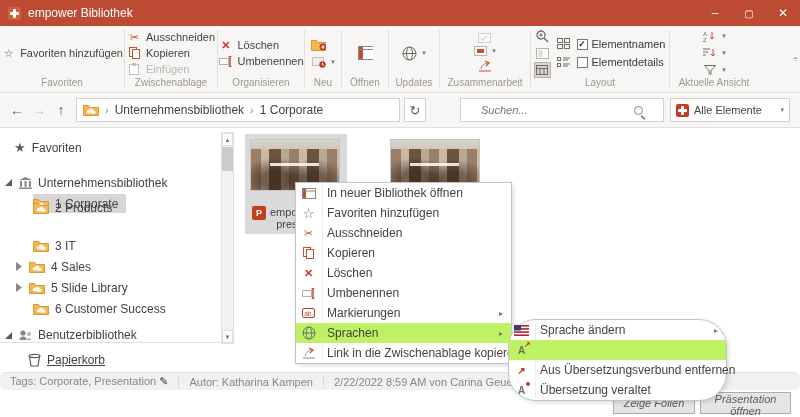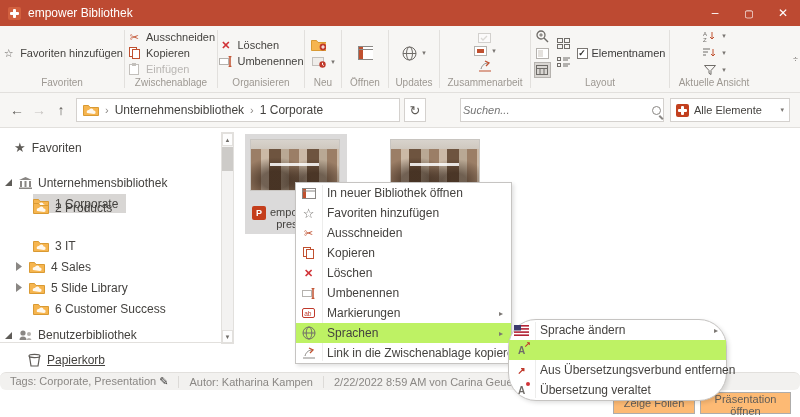--- a/index.html
+++ b/index.html
@@ -46,21 +46,21 @@
     background:#f7f6f4; border-bottom:1px solid #e2e0dd; display:flex; align-items:center; }
   .nav-arrow { width:22px; text-align:center; font-size:14px; color:#5f5c58; }
   .nav-arrow.dis { color:#c6c3c0; }
   .crumb-box { width:324px; height:24px; margin-left:4px; background:#fff; border:1px solid #d4d1ce;
     display:flex; align-items:center; padding:0 6px; gap:6px; }
   .crumb-sep { color:#8a8784; font-size:11px; }
   .crumb { font-size:12px; color:#44423f; }
   .sq-btn { width:22px; height:24px; margin-left:4px; background:#fff; border:1px solid #d4d1ce;
     display:flex; align-items:center; justify-content:center; color:#5f5c58; font-size:13px; }
   .search-box { width:204px; height:24px; margin-left:34px; background:#fff; border:1px solid #d4d1ce;
-    display:flex; align-items:center; padding:0 2px; }
+    display:flex; align-items:center; padding:0 20px; }
   .search-box input { flex:1; border:none; outline:none; font-family:"Liberation Sans",sans-serif;
     font-size:11px; font-style:italic; color:#8a8784; background:transparent; }
   .lens { width:9px; height:9px; border:1.5px solid #8a8784; border-radius:50%; position:relative; flex:0 0 auto; }
   .lens::after { content:""; position:absolute; left:7px; top:8px; width:5px; height:1.5px;
     background:#8a8784; transform:rotate(45deg); transform-origin:0 0; }
   .filter-box { width:120px; height:24px; margin-left:6px; background:#fff; border:1px solid #d4d1ce;
     display:flex; align-items:center; padding:0 5px; gap:5px; }
   .emp-logo { width:13px; height:13px; background:#c2401f; border-radius:2px; position:relative; flex:0 0 auto; }
   .emp-logo::before { content:""; position:absolute; left:5px; top:2px; width:3px; height:9px; background:#fff; border-radius:1px; }
   .emp-logo::after  { content:""; position:absolute; left:2px; top:5px; width:9px; height:3px; background:#fff; border-radius:1px; }
@@ -105,22 +105,22 @@
   .mi-arrow { font-size:8px; color:#7a7672; }
   .submenu { z-index:11;border-radius:28px; }
   .a-base { position:relative; font-size:10px; font-weight:bold; color:#6f6c68; }
   .a-sup { position:absolute; font-size:8px; top:-5px; left:6px; color:#c0392b; }
   .a-dot { position:absolute; width:4px; height:4px; border-radius:50%; background:#d13438; top:-3px; left:8px; }
   
   .statusbar { position:absolute; left:0; top:372px; width:800px; height:18px; background:#f2f1ef;
     border-top:1px solid #e2e0dd; display:flex; align-items:center; font-size:11px; color:#8a8784;border-radius:6px; }
   .st-item { padding:0 10px; white-space:nowrap; }
   .st-div { width:1px; height:12px; background:#dcdad7; }
-  .footer-btn { position:absolute; height:22px; background:#fdba74; border:1px solid #aeacaa;
-    font-family:"Liberation Sans",sans-serif; font-size:11px; color:#5f5c58; text-align:center; z-index:5; }
+  .footer-btn { position:absolute; height:22px; background:#e5e5e5; border:1px solid #aeacaa;
+    font-family:"Liberation Sans",sans-serif; font-size:11px; color:#5f5c58; text-align:center; z-index:5;font-style:italic; }
   svg { display:block; }
 </style>
 </head>
 <body>
 
 <div id="app">
 
   <div class="titlebar">
     <span class="app-logo"></span>
     <span class="title-text">empower Bibliothek</span>
@@ -326,20 +326,24 @@
                 <line x1="6" y1="3" x2="11" y2="3" stroke="#6f6c68"></line>
                 <line x1="6" y1="7" x2="13" y2="7" stroke="#6f6c68"></line>
                 <line x1="6" y1="9" x2="11" y2="9" stroke="#6f6c68"></line>
               </svg>
           </span>
         </div>
         <div class="rbtn-col" style="gap:2px;">
           <div class="chk-row">
             <span class="chk-box">✓</span>
             <span>Elementnamen</span>
+          </div>
+          <div class="chk-row">
+            <span class="chk-box"></span>
+            <span>Elementdetails</span>
           </div>
         </div>
       </div>
       <div class="rgroup-label">Layout</div>
     </div>
     <div class="rsep"></div>
 
     <div class="rgroup" style="width:88px;">
       <div class="rgroup-body">
         <div class="rbtn-col" style="gap:3px; align-items:center;">

